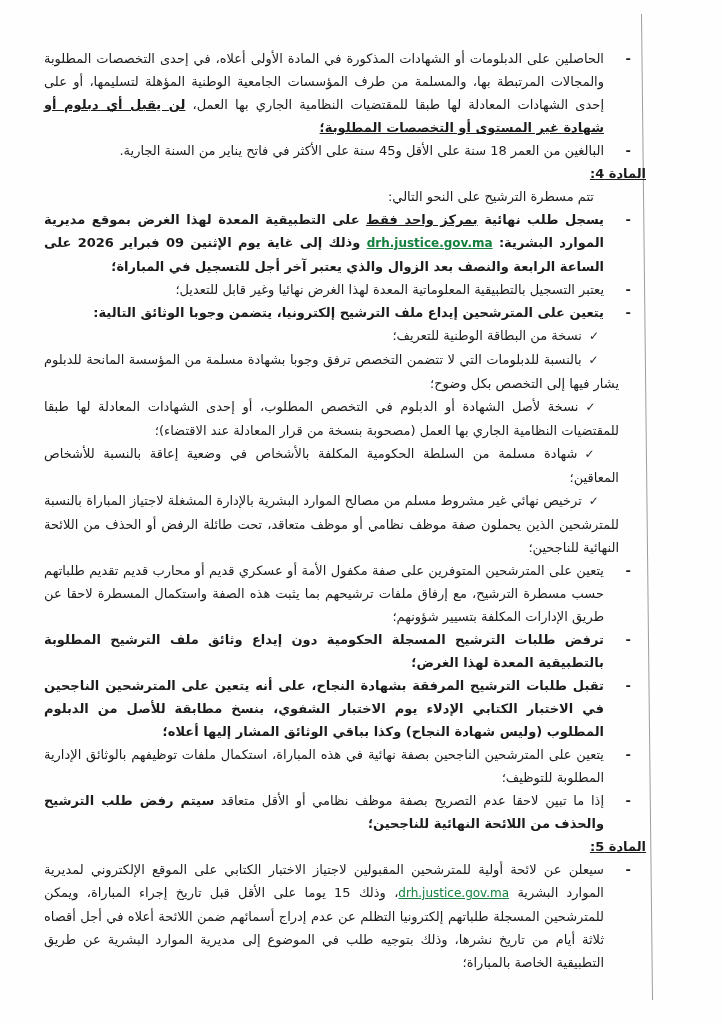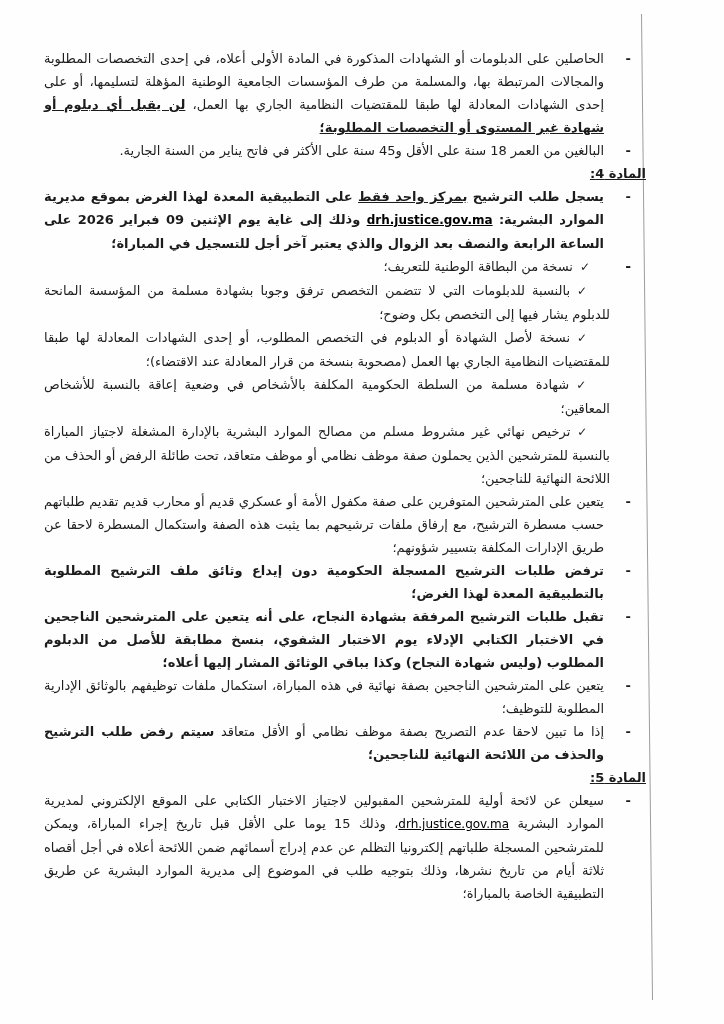--- a/index.html
+++ b/index.html
@@ -39,37 +39,37 @@
     position: relative;
     padding-right: 42px;
   }
   .li-dash > .marker {
     position: absolute;
     right: 15px; top: 0;
     font-weight: bold;
   }
   
   .li-check {
-    padding-right: 36px;
+    padding-right: 27px;
     text-indent: 20px;
   }
   .li-check .cm {
     margin-left: 7px;
     font-size: 12px;
   }
   .lead { padding-right: 52px; }
   .heading-p { text-align: right; }
   .heading-p span {
     font-weight: bold;
     text-decoration: underline;
   }
   .b  { font-weight: bold; }
   .bu { font-weight: bold; text-decoration: underline; }
   .link {
-    color: #000000;
+    color: #15803d;
     text-decoration: underline;
     font-size: 12px;
   }
   
   .mt4  { margin-top: 4px; }
   .mt6  { margin-top: 6px; }
   .mt8  { margin-top: 8px; }
   .mt10 { margin-top: 10px; }
   .mt12 { margin-top: 12px; }
   .mt14 { margin-top: 14px; }
@@ -92,32 +92,37 @@
 
     <p class="li-dash mt4">
       <span class="marker">-</span>
       <span>البالغين من العمر 18 سنة على الأقل و45 سنة على الأكثر في فاتح يناير من السنة الجارية.</span>
     </p>
 
     <p class="heading-p mt10">
       <span>المادة 4:</span>
     </p>
 
+    <p class="lead mt6">
+      <span>تتم مسطرة الترشيح على النحو التالي:</span>
+    </p>
 
     <p class="li-dash b mt8">
       <span class="marker">-</span>
-      <span>يسجل طلب الترشيح </span><span class="bu">بمركز واحد فقط</span><span> على التطبيقية المعدة لهذا الغرض بموقع مديرية الموارد البشرية: </span><span class="link">drh.justice.gov.ma</span><span> وذلك إلى غاية يوم الإثنين 09 فبراير 2026 على الساعة الرابعة والنصف بعد الزوال والذي يعتبر آخر أجل للتسجيل في المباراة؛</span>
+      <span>يسجل طلب نهائية </span><span class="bu">بمركز واحد فقط</span><span> على التطبيقية المعدة لهذا الغرض بموقع مديرية الموارد البشرية: </span><span class="link">drh.justice.gov.ma</span><span> وذلك إلى غاية يوم الإثنين 09 فبراير 2026 على الساعة الرابعة والنصف بعد الزوال والذي يعتبر آخر أجل للتسجيل في المباراة؛</span>
     </p>
 
     <p class="li-dash mt12">
       <span class="marker">-</span>
+      <span>يعتبر التسجيل بالتطبيقية المعلوماتية المعدة لهذا الغرض نهائيا وغير قابل للتعديل؛</span>
     </p>
 
     <p class="li-dash b mt12">
       <span class="marker">-</span>
+      <span>يتعين على المترشحين إيداع ملف الترشيح إلكترونيا، يتضمن وجوبا الوثائق التالية:</span>
     </p>
 
     <p class="li-check mt2">
       <span class="cm">✓</span><span>نسخة من البطاقة الوطنية للتعريف؛</span>
     </p>
     <p class="li-check mt2">
       <span class="cm">✓</span><span>بالنسبة للدبلومات التي لا تتضمن التخصص ترفق وجوبا بشهادة مسلمة من المؤسسة المانحة للدبلوم يشار فيها إلى التخصص بكل وضوح؛</span>
     </p>
     <p class="li-check mt2">
       <span class="cm">✓</span><span>نسخة لأصل الشهادة أو الدبلوم في التخصص المطلوب، أو إحدى الشهادات المعادلة لها طبقا للمقتضيات النظامية الجاري بها العمل (مصحوبة بنسخة من قرار المعادلة عند الاقتضاء)؛</span>

